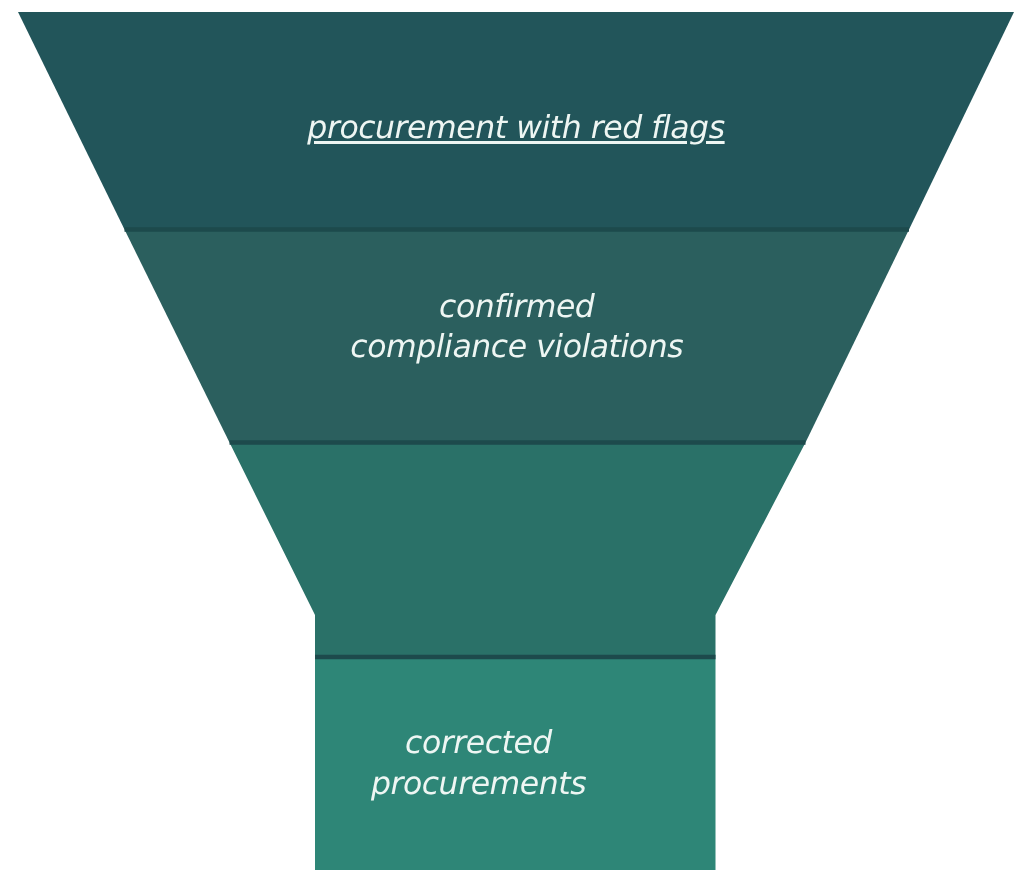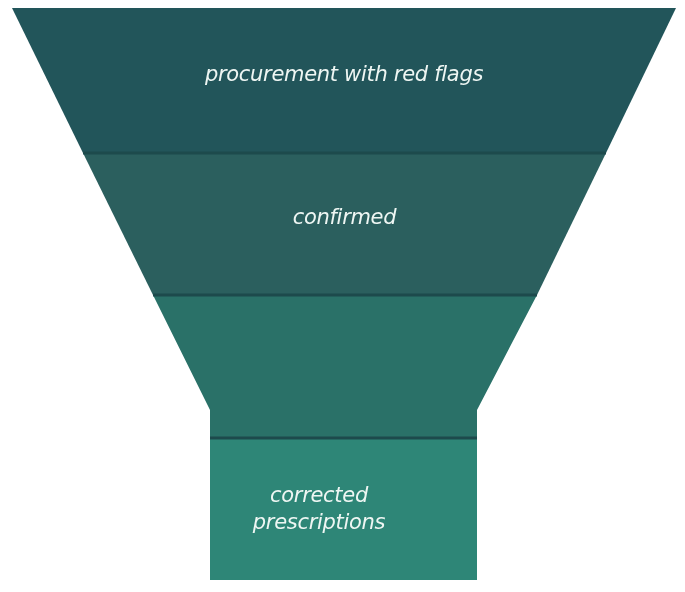--- a/index.html
+++ b/index.html
@@ -23,27 +23,28 @@
 <svg id="funnel" viewBox="0 0 685 592" xmlns="http://www.w3.org/2000/svg">
   <polygon id="stage-0" points="12,8 676,8 606,153 83,153" fill="#22555a"></polygon>
   <polygon id="stage-1" points="83,153 606,153 537,295 153,295" fill="#2b5f5e"></polygon>
   <polygon id="stage-2" points="153,295 537,295 477,410 477,438 210,438 210,410" fill="#2a7168"></polygon>
   <rect id="stage-3" x="210" y="438" width="267" height="142" fill="#2e8677"></rect>
   <line class="div" x1="83" y1="153" x2="606" y2="153" stroke="#1d4a4c" stroke-width="3"></line>
   <line class="div" x1="153" y1="295" x2="537" y2="295" stroke="#1d4a4c" stroke-width="3"></line>
   <line class="div" x1="210" y1="438" x2="477" y2="438" stroke="#1d4a4c" stroke-width="3"></line>
 </svg>
 
-<div class="lbl" style="left:12px; width:664px; top:61px;">
+<div class="lbl" style="left:12px; width:664px; top:72px;text-decoration:underline;">
   <div>procurement with red flags</div>
 </div>
 
-<div class="lbl" style="left:83px; width:523px; top:204px;">
+<div class="lbl" style="left:83px; width:523px; top:191px;">
   <div>confirmed</div>
+  <div>compliance violations</div>
 </div>
 
 <div class="lbl" style="left:153px; width:384px; top:341px;">
 </div>
 
 <div class="lbl" style="left:210px; width:218px; top:482px;">
   <div>corrected</div>
-  <div>prescriptions</div>
+  <div>procurements</div>
 </div>
 
 </body></html>

